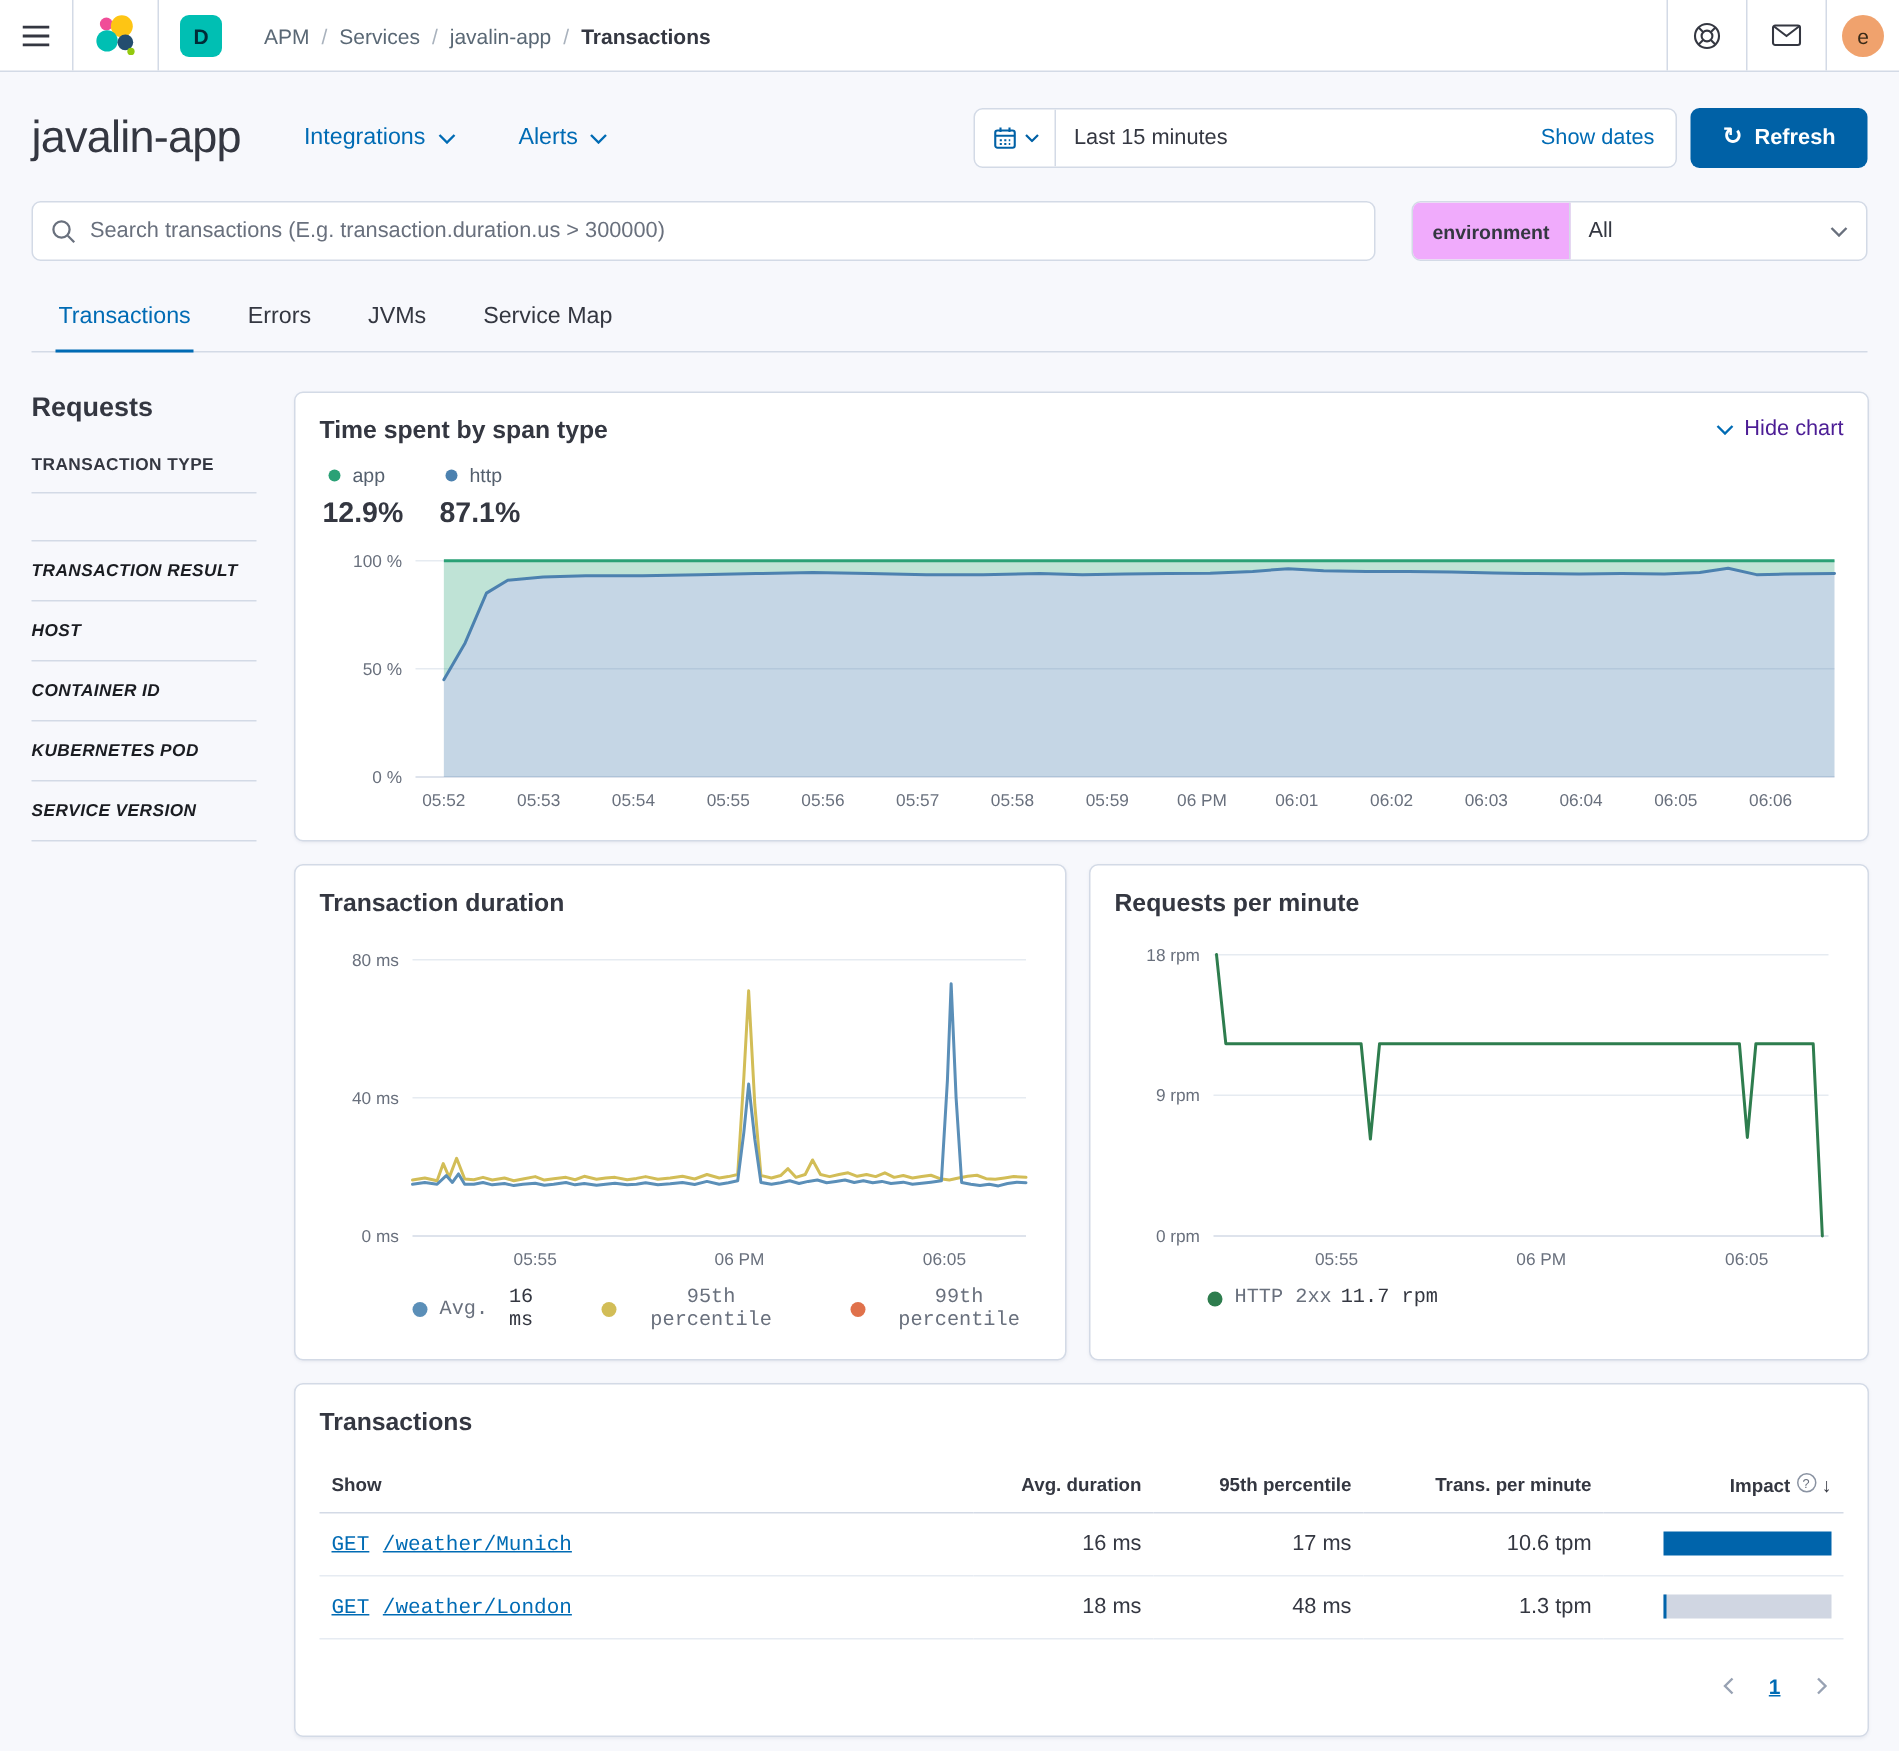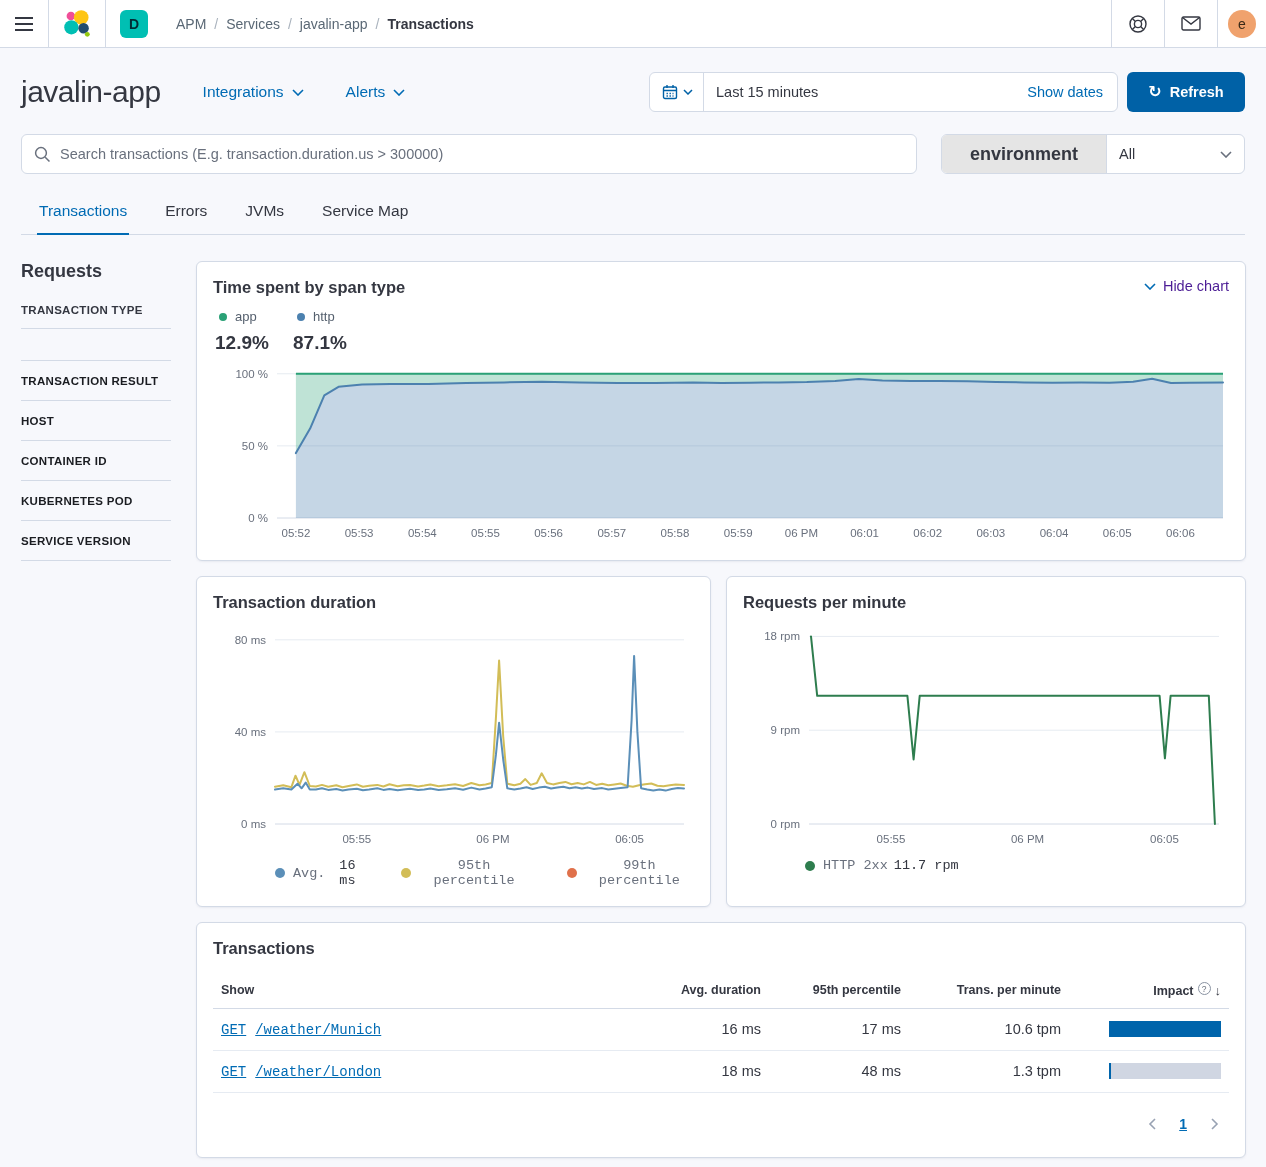--- a/index.html
+++ b/index.html
@@ -44,40 +44,40 @@
     font-size:14.5px; font-weight:600; display:flex; align-items:center; justify-content:center; gap:8px; }
   .refresh-ico { font-size:16px; line-height:1; }
 
   .search-row { display:flex; gap:24px; margin-top:22px; }
   .search-box { flex:1; height:40px; background:#fff; border:1px solid #d3dae6; border-radius:6px;
     display:flex; align-items:center; padding:0 12px; gap:9px; }
   .search-box input { flex:1; border:none; outline:none; font-size:14.5px; color:#343741; background:transparent; }
   .search-box input::placeholder { color:#69707d; }
   .env-select { width:304px; height:40px; background:#fff; border:1px solid #d3dae6; border-radius:6px;
     display:flex; align-items:center; overflow:hidden; }
-  .env-prepend { background:#e5e5e5; height:100%; display:flex; align-items:center; padding:0 28px;
-    font-size:18px; font-weight:600; border-right:1px solid #d3dae6; }
+  .env-prepend { background:#f0abfc; height:100%; display:flex; align-items:center; padding:0 13px;
+    font-size:13px; font-weight:600; border-right:1px solid #d3dae6; }
   .env-value { flex:1; padding:0 12px; font-size:14.5px; }
   .env-chev { padding-right:12px; color:#69707d; }
 
   .tabs { display:flex; gap:34px; margin-top:22px; border-bottom:1px solid #d3dae6; padding:0 16px; }
   .tab { font-size:15.5px; padding:6px 2px 14px; color:#343741; font-weight:500; position:relative; }
   .tab.active { color:#006bb4; }
   .tab.active::after { content:""; position:absolute; left:0; right:0; bottom:-1px; height:2px; background:#006bb4; }
 
   
   .content { display:flex; margin-top:26px; padding-bottom:12px; }
   .filters { width:150px; flex:none; }
   .filters h2 { font-size:18px; font-weight:700; margin-bottom:22px; }
   .f-head { font-size:11.5px; font-weight:700; letter-spacing:0.3px; padding-bottom:12px; border-bottom:1px solid #d3dae6; }
   .f-select { margin-top:12px; height:40px; background:#fff; border:1px solid #d3dae6; border-radius:6px;
     display:flex; align-items:center; justify-content:space-between; padding:0 12px; font-size:14.5px; width:100%; }
   .f-gap { height:32px; border-bottom:1px solid #d3dae6; }
   .f-sec { font-size:11.5px; font-weight:700; letter-spacing:0.3px; padding:14px 0 13px; border-bottom:1px solid #d3dae6;
-    display:block; width:100%; text-align:left; color:#1a1c21; }
+    display:block; width:100%; text-align:left; color:#1a1c21;font-style:italic; }
 
   .main { flex:1; margin-left:25px; }
   .card { background:#fff; border:1px solid #d3dae6; border-radius:6px; box-shadow:0 1px 2px rgba(152,162,179,0.15); padding:16px; }
   .card-title { font-size:16.5px; font-weight:600; }
 
   .span-card { }
   .span-head { display:flex; align-items:flex-start; justify-content:space-between; }
   .hide-chart { display:flex; align-items:center; gap:7px; color:#4c1d95; font-size:14.5px; font-weight:500; }
   .span-leg-row { display:flex; margin-top:12px; padding-left:2px; }
   .leg-col { width:78px; }

